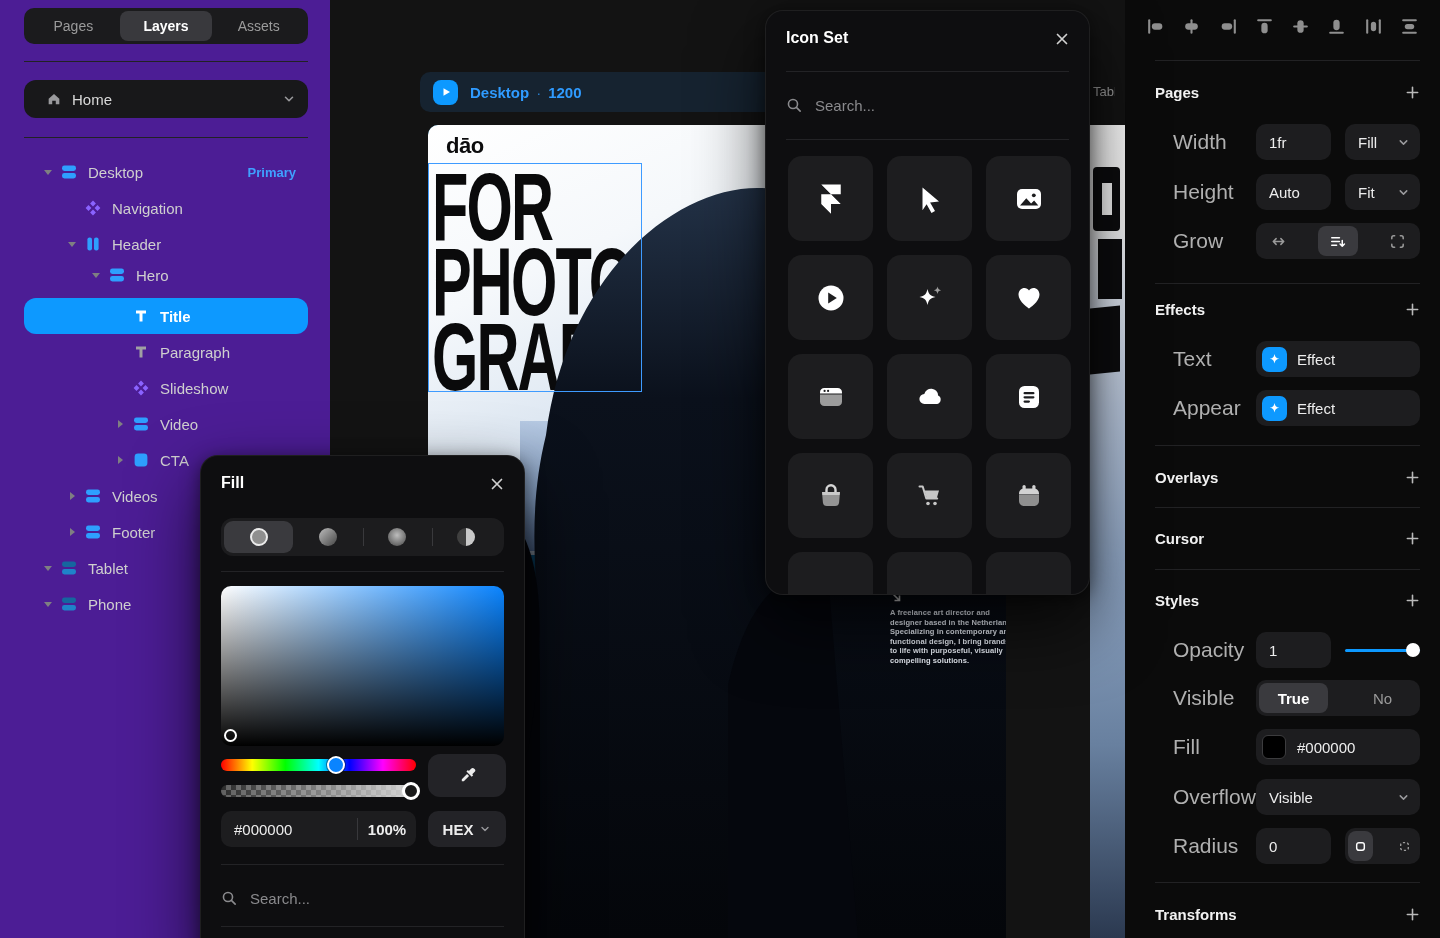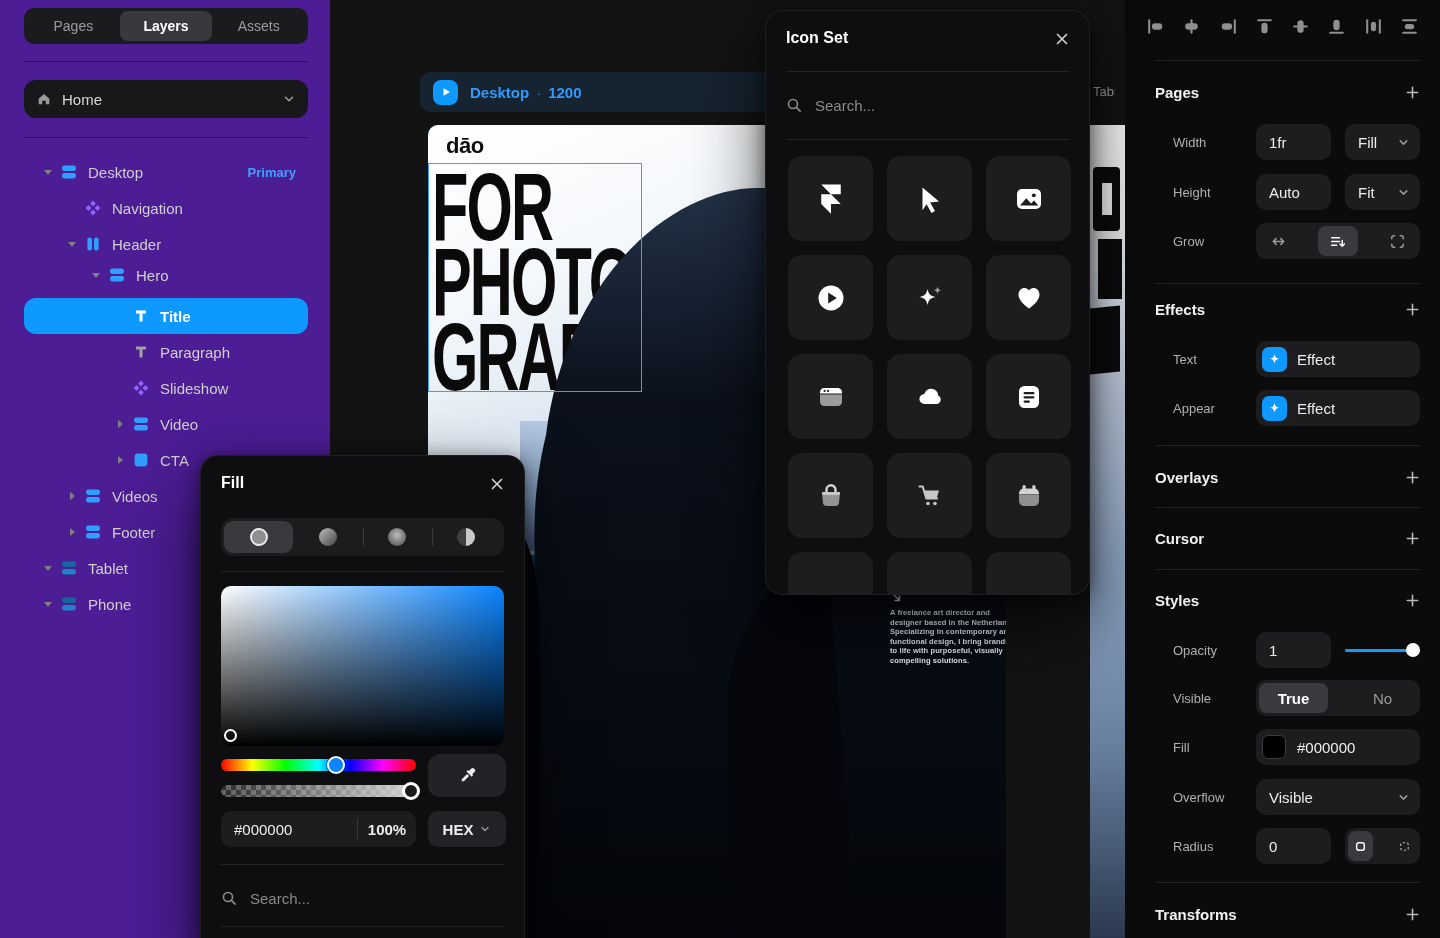--- a/index.html
+++ b/index.html
@@ -6,21 +6,21 @@
   html,body { width:1440px; height:938px; overflow:hidden; background:#131313;
     font-family:"Liberation Sans", sans-serif; -webkit-font-smoothing:antialiased; }
   svg { display:block; }
 
   
   #sidebar-left { position:absolute; left:0; top:0; width:330px; height:938px; background:#4c1d95; z-index:5; }
   .tabs { position:absolute; left:24px; right:22px; top:8px; height:36px; background:#1b1b1d; border-radius:10px; display:flex; padding:3px; }
   .tab { flex:1; display:flex; align-items:center; justify-content:center; font-size:14px; color:#9b9b9b; border-radius:8px; cursor:default; }
   .tab.active { background:#39393d; color:#fff; font-weight:700; }
   .lsdiv { position:absolute; left:24px; right:22px; height:1px; background:#222224; }
-  .home-select { position:absolute; left:24px; right:22px; top:80px; height:38px; background:#18181a; border-radius:12px; display:flex; align-items:center; padding:0 12px 0 12px; }
+  .home-select { position:absolute; left:24px; right:22px; top:80px; height:38px; background:#18181a; border-radius:12px; display:flex; align-items:center; padding:0 12px 0 22px; }
   .home-select .lbl { color:#d9d9d9; font-size:15px; margin-left:10px; }
   .home-select .sp { flex:1; }
 
   .trow { position:absolute; left:24px; right:22px; height:36px; display:flex; align-items:center; padding-left:12px; border-radius:12px; }
   .trow .caret { width:24px; display:flex; align-items:center; justify-content:center; flex:none; }
   .car-d { width:0; height:0; border-left:4.5px solid transparent; border-right:4.5px solid transparent; border-top:5.5px solid #7f7f82; }
   .car-r { width:0; height:0; border-top:4.5px solid transparent; border-bottom:4.5px solid transparent; border-left:5.5px solid #7f7f82; }
   .trow .licon { width:18px; height:18px; flex:none; margin-right:10px; }
   .trow .tlabel { font-size:15px; color:#cfcfcf; white-space:nowrap; }
   .ind1 { padding-left:36px; } .ind2 { padding-left:60px; } .ind3 { padding-left:84px; }
@@ -57,21 +57,21 @@
   #tablet-strip { position:absolute; left:760px; top:125px; width:35px; height:813px; overflow:hidden;
     background:linear-gradient(180deg,#f7f7f7 0px,#eeeeee 100px,#dde3ec 160px,#b7c5da 280px,#90a6c4 430px,#68809f 620px,#2b3950 813px); }
   .tchunk { position:absolute; background:#0c0c0e; }
 
   
   #sidebar-right { position:absolute; left:1125px; top:0; width:315px; height:938px; background:#0b0b0b; z-index:20; }
   .rdiv { position:absolute; left:30px; right:20px; height:1px; background:#222224; }
   .rrow { position:absolute; left:30px; right:20px; height:36px; display:flex; align-items:center; }
   .rhead { font-size:15px; font-weight:700; color:#f2f2f2; }
   .rhead-plus { margin-left:auto; }
-  .rlabel { font-size:13px; color:#b0b0b0; padding-left:18px; }
+  .rlabel { font-size:21px; color:#b0b0b0; padding-left:18px; }
   .ctrlzone { margin-left:auto; width:164px; display:flex; gap:14px; }
   .ctrl { background:#1d1d1f; border-radius:10px; height:36px; display:flex; align-items:center; font-size:15px; color:#ededed; }
   .ctrl.half { width:75px; padding-left:13px; }
   .ctrl.full { width:164px; padding-left:13px; }
   .ctrl.select { justify-content:space-between; padding-right:10px; }
   .seg2 { width:164px; background:#1d1d1f; border-radius:10px; height:36px; display:flex; padding:3px;gap:20px; }
   .seg2 .sg { flex:1; display:flex; align-items:center; justify-content:center; font-size:15px; color:#9a9a9a; border-radius:8px; }
   .seg2 .sg.on { background:#3a3a3e; color:#fff; font-weight:700; }
   .sliderwrap { width:75px; display:flex; align-items:center; position:relative; height:36px; }
   .slider-track { width:100%; height:3px; background:#0D99FF; border-radius:2px; }

